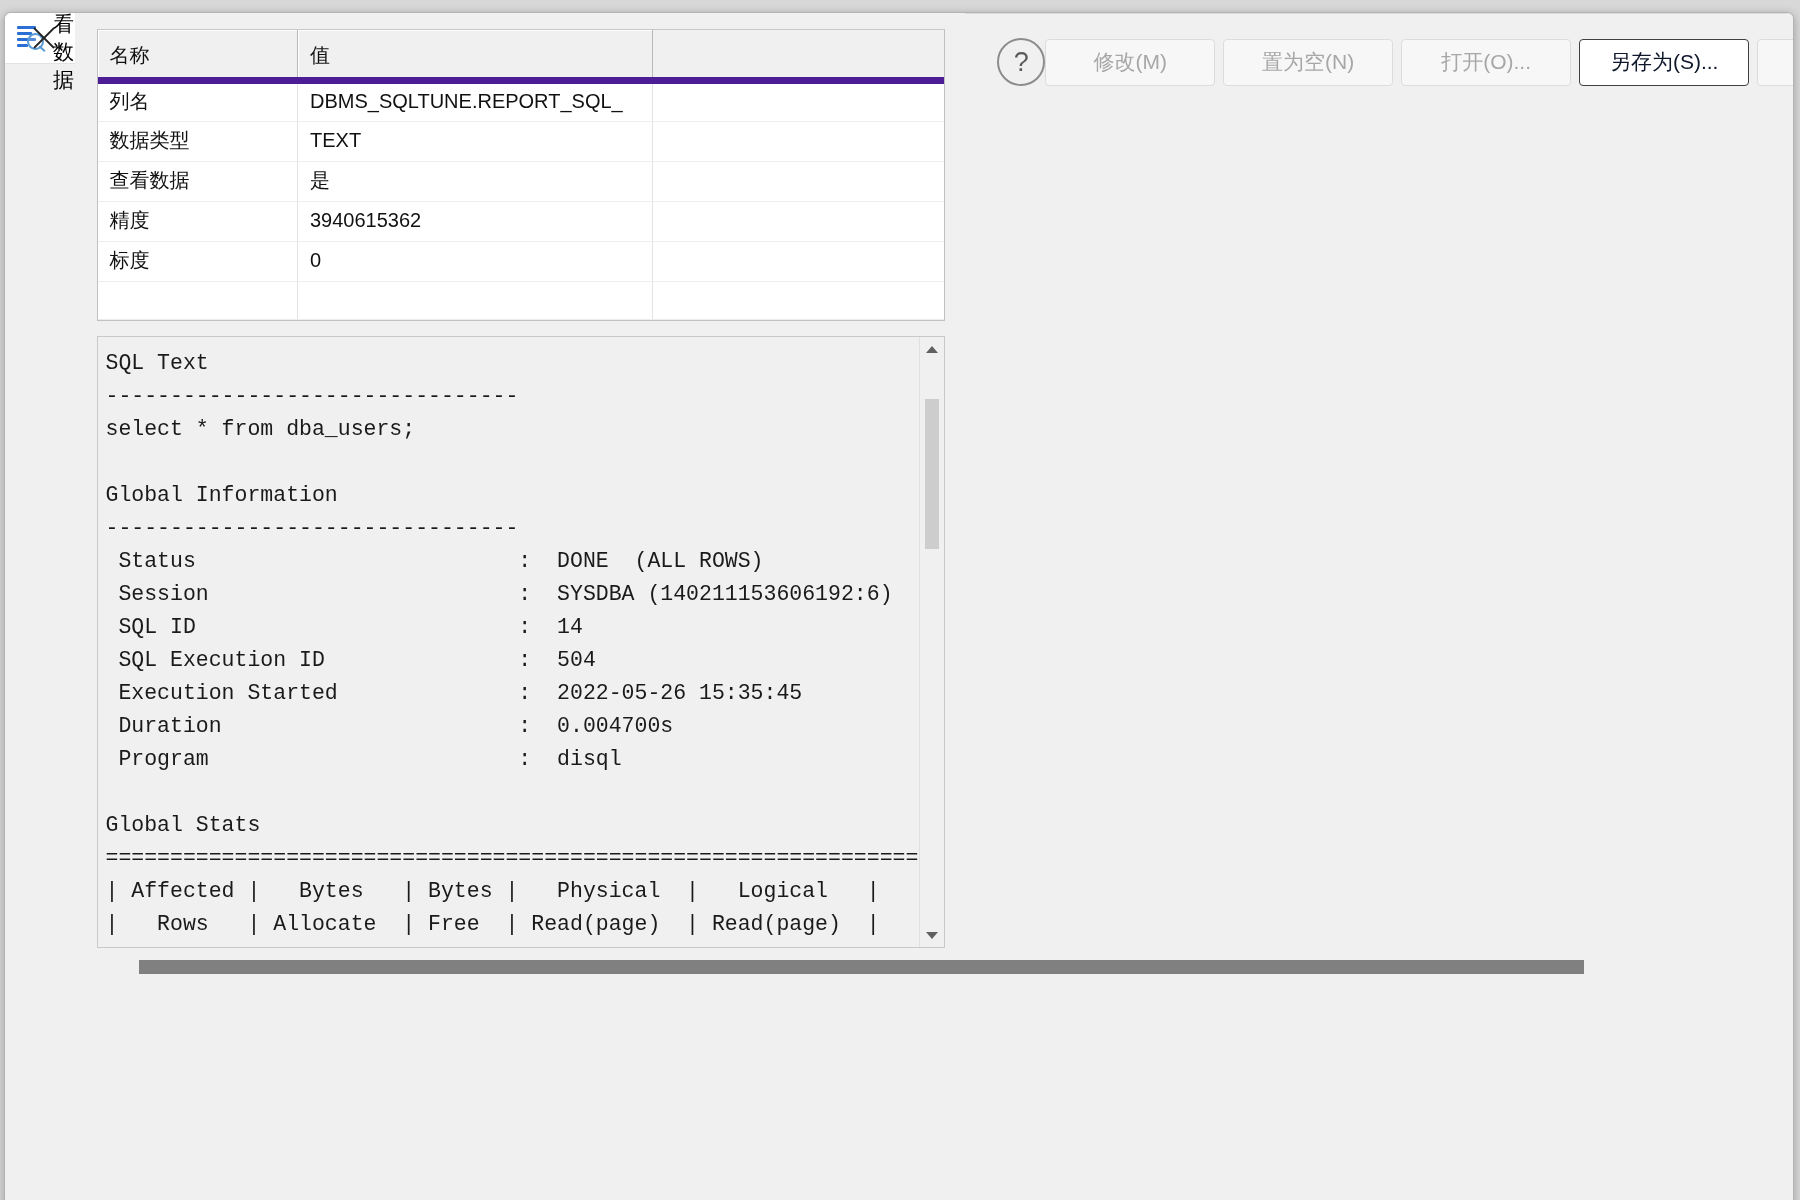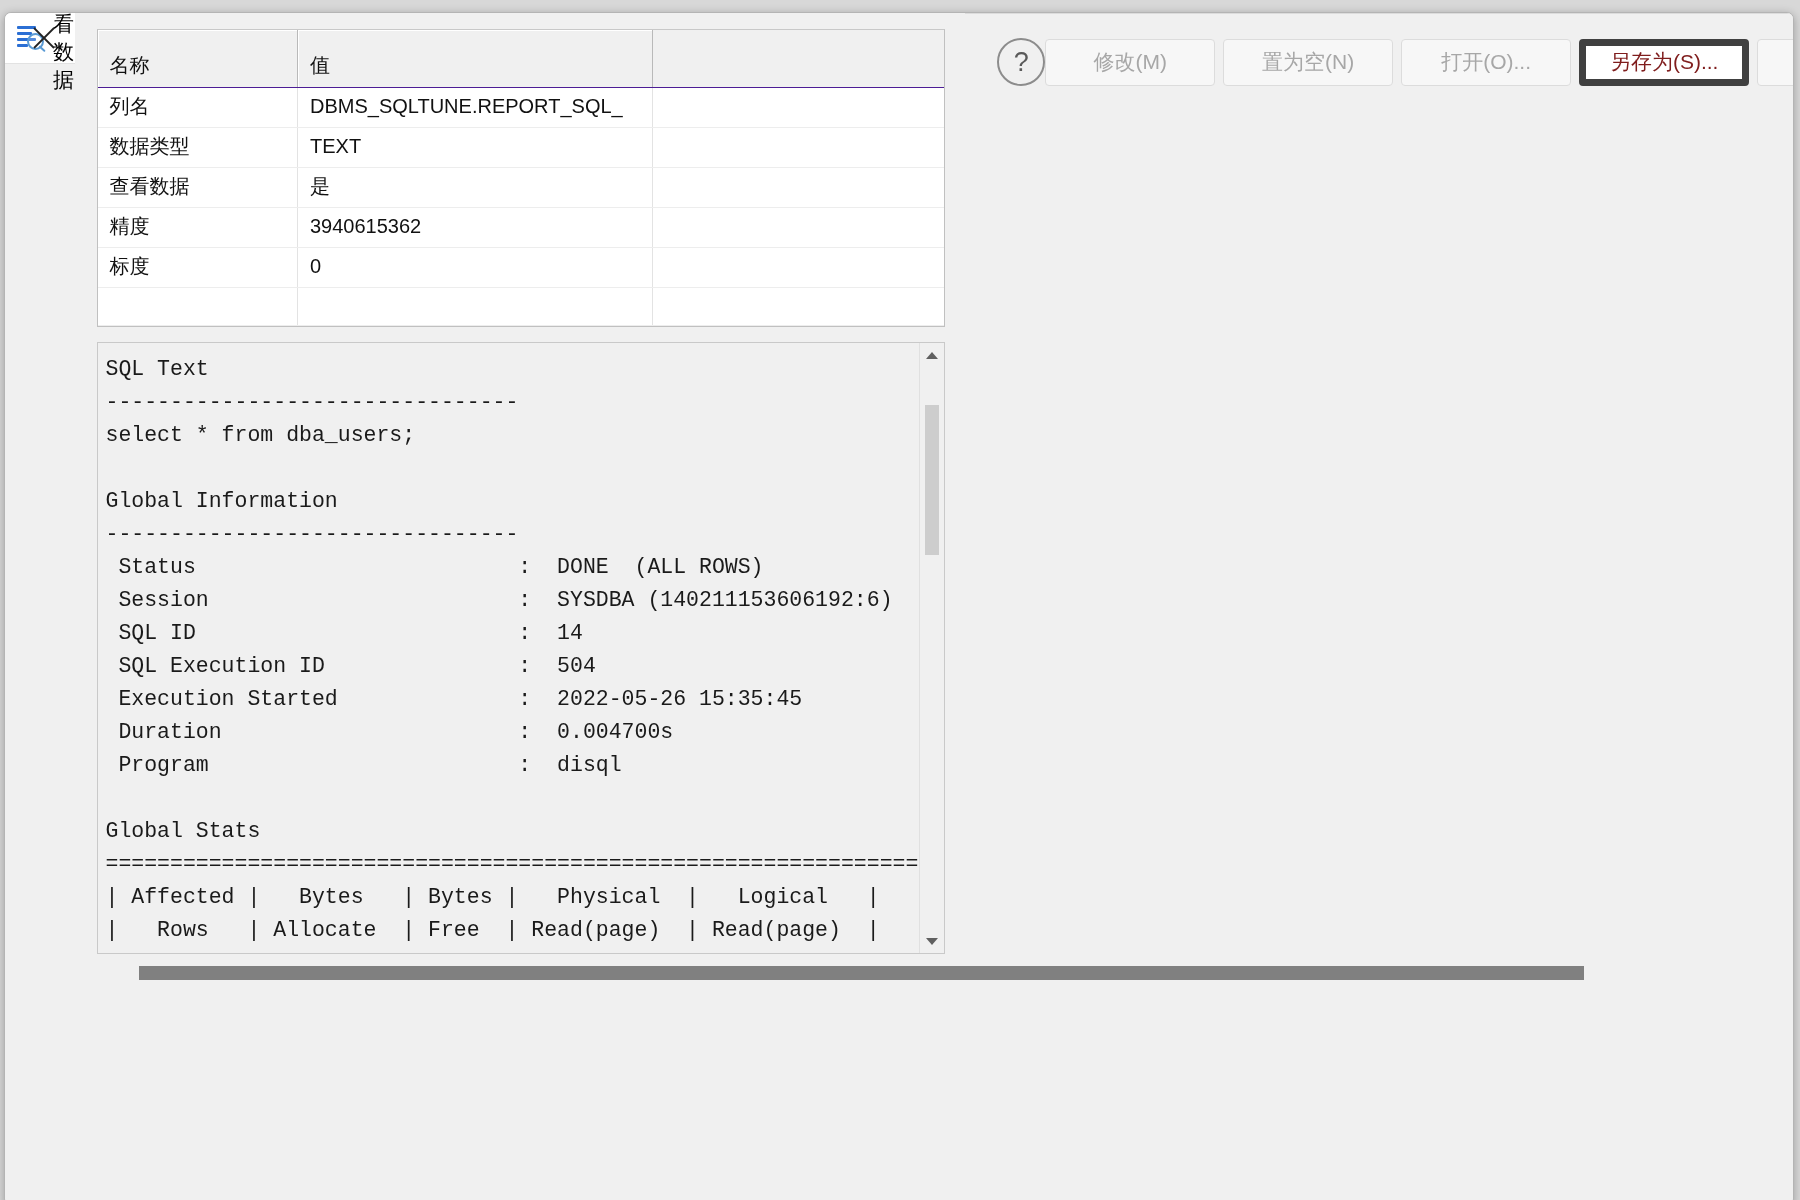--- a/index.html
+++ b/index.html
@@ -52,24 +52,24 @@
   .grid-wrap{
     margin:16px 20px 0 22px;
     background:#ffffff;
     border:1px solid #c0c0c0;
     border-top:1px solid #c8c8c8;
   }
   table.props{border-collapse:collapse;width:100%;table-layout:fixed;}
   table.props th{
     background:#f0f0f0;
     border-right:1px solid #b9b9b9;
-    border-bottom:1px solid #4c1d95;
+    border-bottom:7px solid #4c1d95;
     font-weight:normal;text-align:left;
     font-size:20px;color:#111;
-    padding:22px 0 8px 12px;height:33px;box-sizing:border-box;
+    padding:12px 0 8px 12px;height:33px;box-sizing:border-box;
   }
   table.props th.h1{width:200px;box-shadow:inset 1px 1px 0 #ffffff;}
   table.props th.h2{width:355px;box-shadow:inset 1px 1px 0 #ffffff;}
   table.props th.hrest{border-right:none;background:#f0f0f0;}
   table.props td{
     border-right:1px solid #e3e3e3;
     border-bottom:1px solid #ededed;
     font-size:20px;color:#111;
     padding:4px 0 6px 12px;height:40px;box-sizing:border-box;
     white-space:nowrap;overflow:hidden;
@@ -130,21 +130,21 @@
     font-size:27px;flex:0 0 44px;background:#f0f0f0;
   }
   .btns{margin-left:auto;margin-right:27px;display:flex;gap:8px;align-items:center;}
   .btn{
     min-width:170px;height:47px;box-sizing:border-box;
     display:flex;align-items:center;justify-content:center;
     font-size:21px;border-radius:4px;
     border:1px solid #dcdcdc;background:#f7f7f7;color:#a7a7a7;
     padding:0 10px;white-space:nowrap;
   }
-  .btn.enabled{background:#ffffff;border:7px solid #404040;color:#7f1d1d;}
+  .btn.enabled{background:#ffffff;border:1px solid #404040;color:#0f172a;}
   .btn.focus{background:#be185d;border:2px solid #2a7fd4;color:#0a0a0a;}
   .watermark{
     position:absolute;right:22px;bottom:2px;
     font-size:20px;color:#b6b6b6;
   }
 </style>
 </head>
 <body>
 
 <div class="window">

